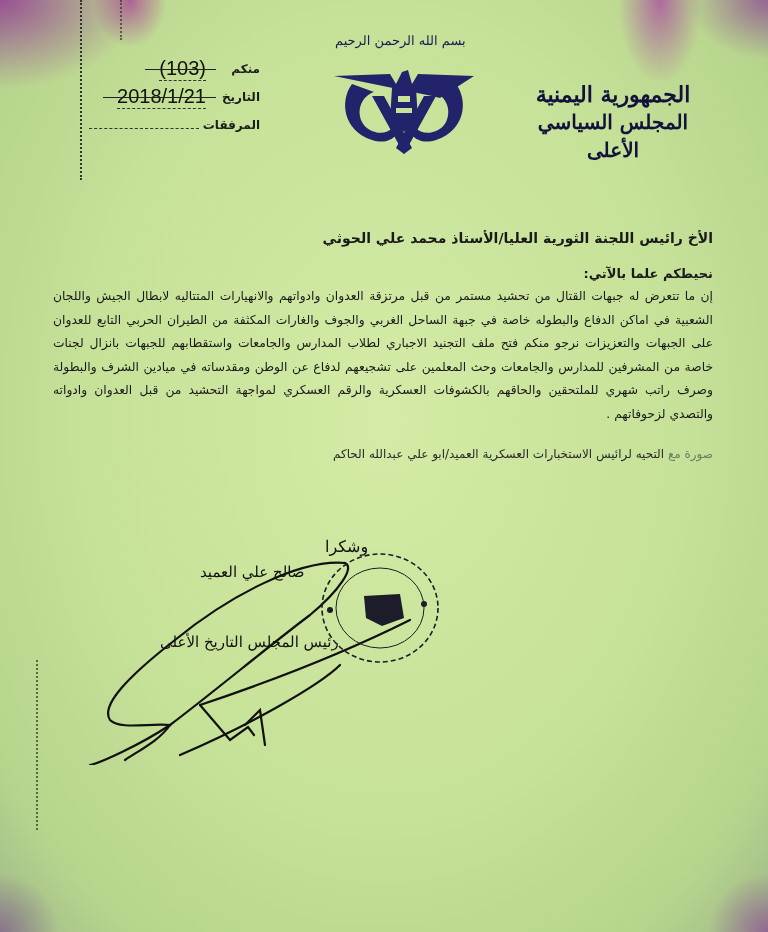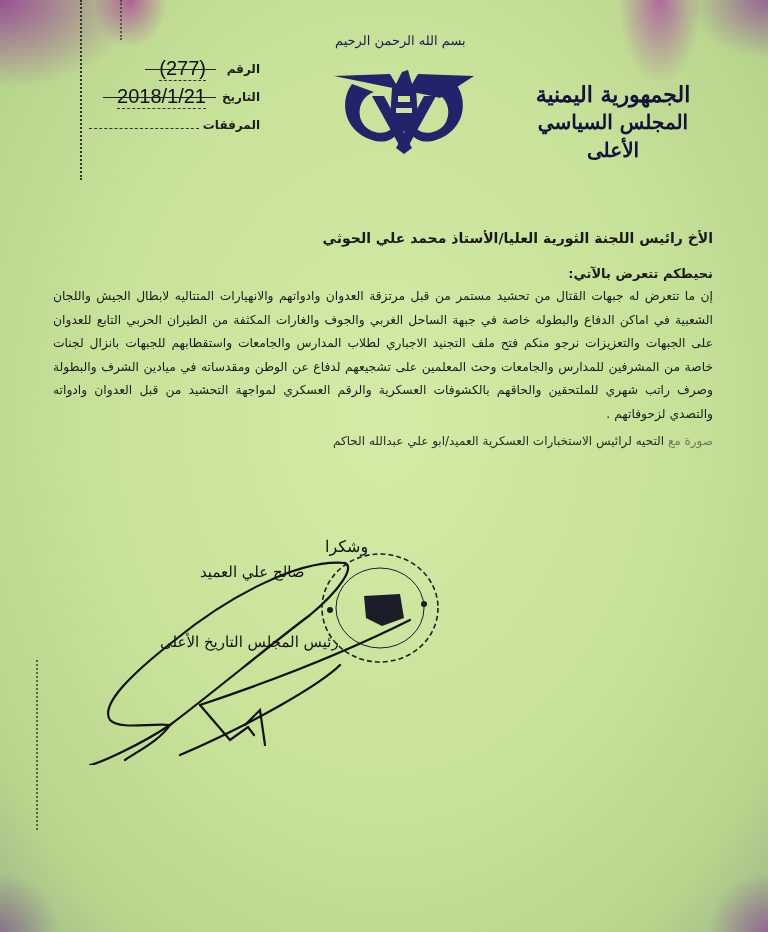--- a/index.html
+++ b/index.html
@@ -46,21 +46,21 @@
     font-family:"DejaVu Serif", serif; color:#12123a; }
   .gov-line1 { font-size:22px; font-weight:bold; line-height:28px;text-align:center; }
   .gov-line2 { font-size:20px; font-weight:bold; line-height:28px; }
   .gov-line3 { font-size:20px; font-weight:bold; line-height:28px; }
 
   
   .letter { position:absolute; right:55px; top:225px; width:660px; direction:rtl; text-align:right; }
   .addressee { font-size:14px; font-weight:bold; line-height:26px; color:#1a1a1a; }
   .intro { font-size:13px; font-weight:bold; line-height:22px; margin-top:12px; color:#1a1a1a; }
   .para { font-size:12.3px; line-height:23.6px; color:#1a1a1a; text-align:justify; text-align-last:right; }
-  .cc { font-size:12px; line-height:22px; color:#2a2a2a; margin-top:3px; }
+  .cc { font-size:12px; line-height:22px; color:#2a2a2a; margin-top:16px; }
   .cc .cc-prefix { color:#6b7d63; }
 
   
   .closing { position:absolute; left:325px; top:537px; font-family:"DejaVu Serif", serif; font-size:16px; direction:rtl; color:#111; }
   .signer-name { position:absolute; left:200px; top:563px; font-family:"DejaVu Serif", serif; font-size:15px; direction:rtl; color:#111; }
   .signer-title { position:absolute; left:160px; top:633px; font-family:"DejaVu Serif", serif; font-size:15px; direction:rtl; color:#111; }
   .stamp { position:absolute; left:312px; top:548px; width:130px; height:120px; }
   .signature { position:absolute; left:80px; top:545px; width:400px; height:220px; }
 </style>
 </head>
@@ -73,22 +73,22 @@
   <div class="vignette-tr"></div>
   <div class="vignette-bl"></div>
   <div class="vignette-br"></div>
 
   <div class="dash-line" style="left:80px; top:0; height:180px;"></div>
   <div class="dash-line" style="left:120px; top:0; height:40px; opacity:.7"></div>
   <div class="dash-line" style="left:36px; top:660px; height:170px; opacity:.7"></div>
 
   <div class="meta">
     <div class="meta-row">
-      <span class="meta-label">الرقم</span>
-      <span class="meta-value strike">(277)</span>
+      <span class="meta-label">منكم</span>
+      <span class="meta-value strike">(103)</span>
     </div>
     <div class="meta-row">
       <span class="meta-label">التاريخ</span>
       <span class="meta-value strike">2018/1/21</span>
     </div>
     <div class="meta-row">
       <span class="meta-label">المرفقات</span>
       <span class="meta-value empty"></span>
     </div>
   </div>
@@ -109,21 +109,21 @@
     </g>
   </svg>
 
   <div class="gov-header">
     <div class="gov-line1">الجمهورية اليمنية</div>
     <div class="gov-line2">المجلس السياسي الأعلى</div>
   </div>
 
   <div class="letter">
     <div class="addressee">الأخ رائيس اللجنة الثورية العليا/الأستاذ محمد علي الحوثي</div>
-    <div class="intro">نحيطكم تتعرض بالآتي:</div>
+    <div class="intro">نحيطكم علما بالآتي:</div>
     <div class="para">إن ما تتعرض له جبهات القتال من تحشيد مستمر من قبل مرتزقة العدوان وادواتهم والانهيارات المتتاليه لابطال الجيش واللجان الشعبية في اماكن الدفاع والبطوله خاصة في جبهة الساحل الغربي والجوف والغارات المكثفة من الطيران الحربي التابع للعدوان على الجبهات والتعزيزات نرجو منكم فتح ملف التجنيد الاجباري لطلاب المدارس والجامعات واستقطابهم للجبهات بانزال لجنات خاصة من المشرفين للمدارس والجامعات وحث المعلمين على تشجيعهم لدفاع عن الوطن ومقدساته في ميادين الشرف والبطولة وصرف راتب شهري للملتحقين والحاقهم بالكشوفات العسكرية والرقم العسكري لمواجهة التحشيد من قبل العدوان وادواته والتصدي لزحوفاتهم .</div>
     <div class="cc">
       <span class="cc-prefix">صورة مع</span>
       <span>التحيه لرائيس الاستخبارات العسكرية العميد/ابو علي عبدالله الحاكم</span>
     </div>
   </div>
 
   <svg class="signature" viewBox="0 0 400 220">
     <g fill="none" stroke="#111" stroke-width="2.2" stroke-linecap="round">
       <path d="M265 18 C220 14, 150 50, 95 95 C50 130, 20 160, 30 175 C40 185, 70 178, 90 180 C80 195, 60 205, 45 215"></path>

